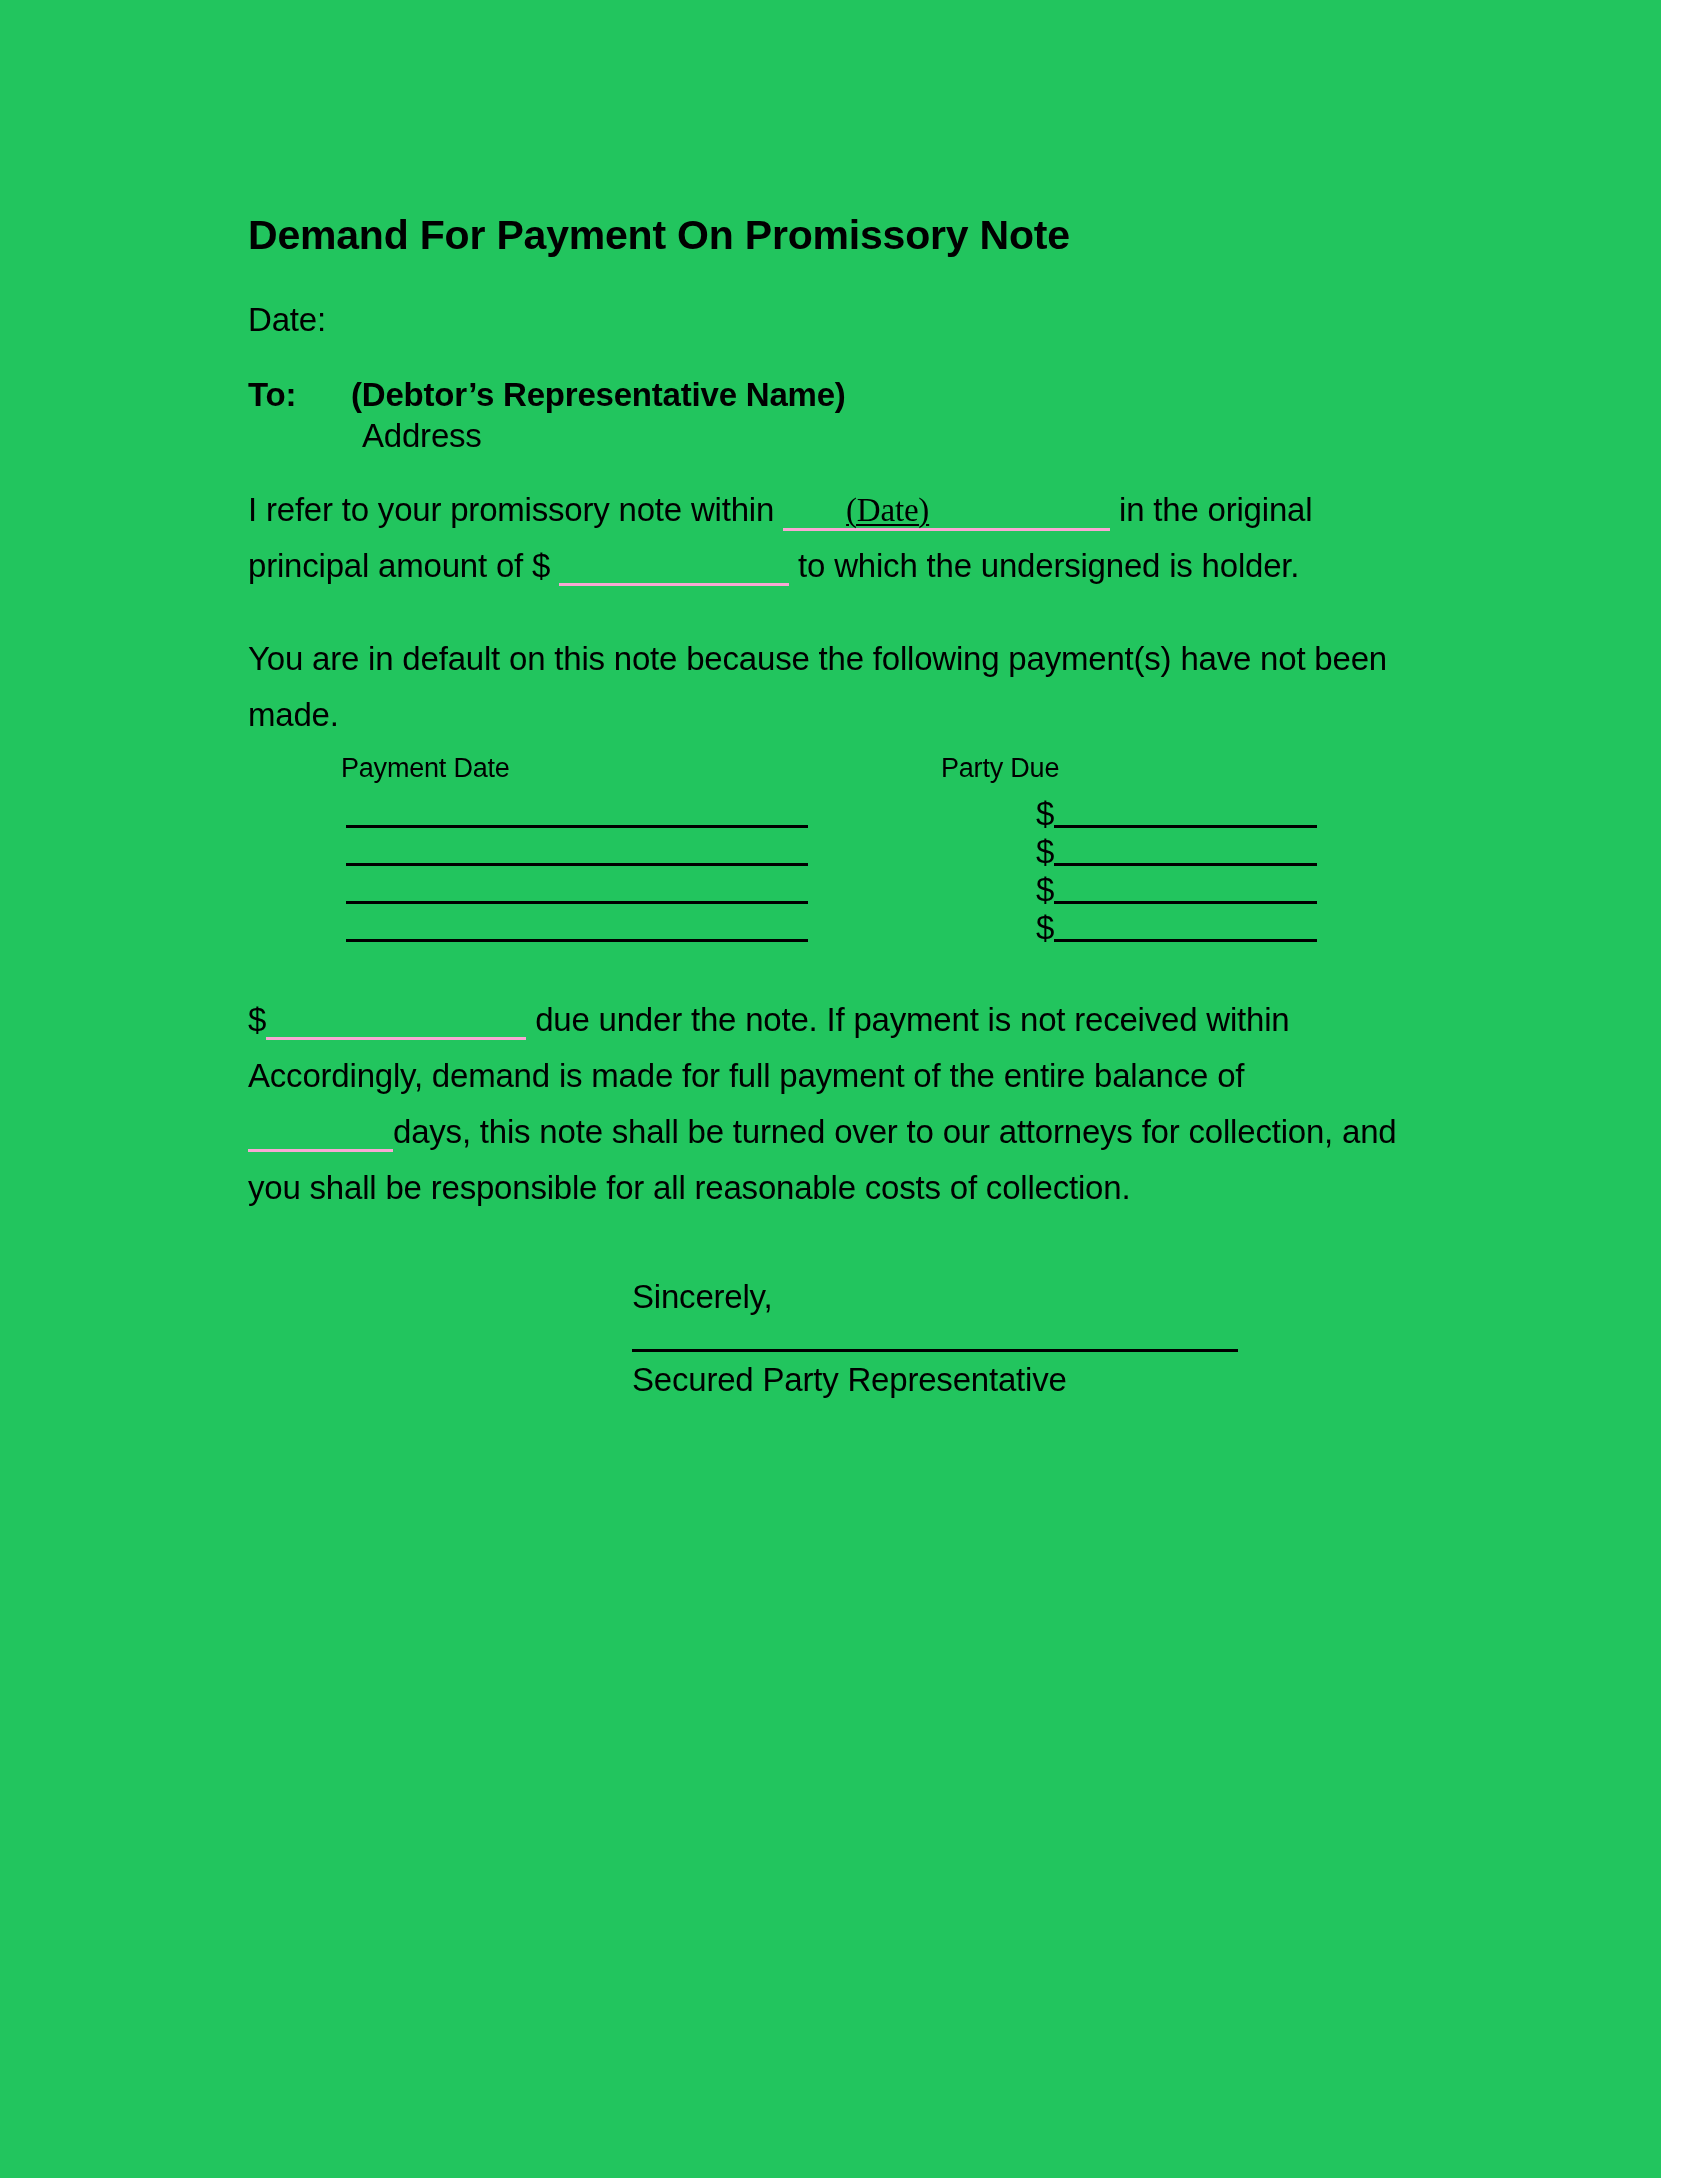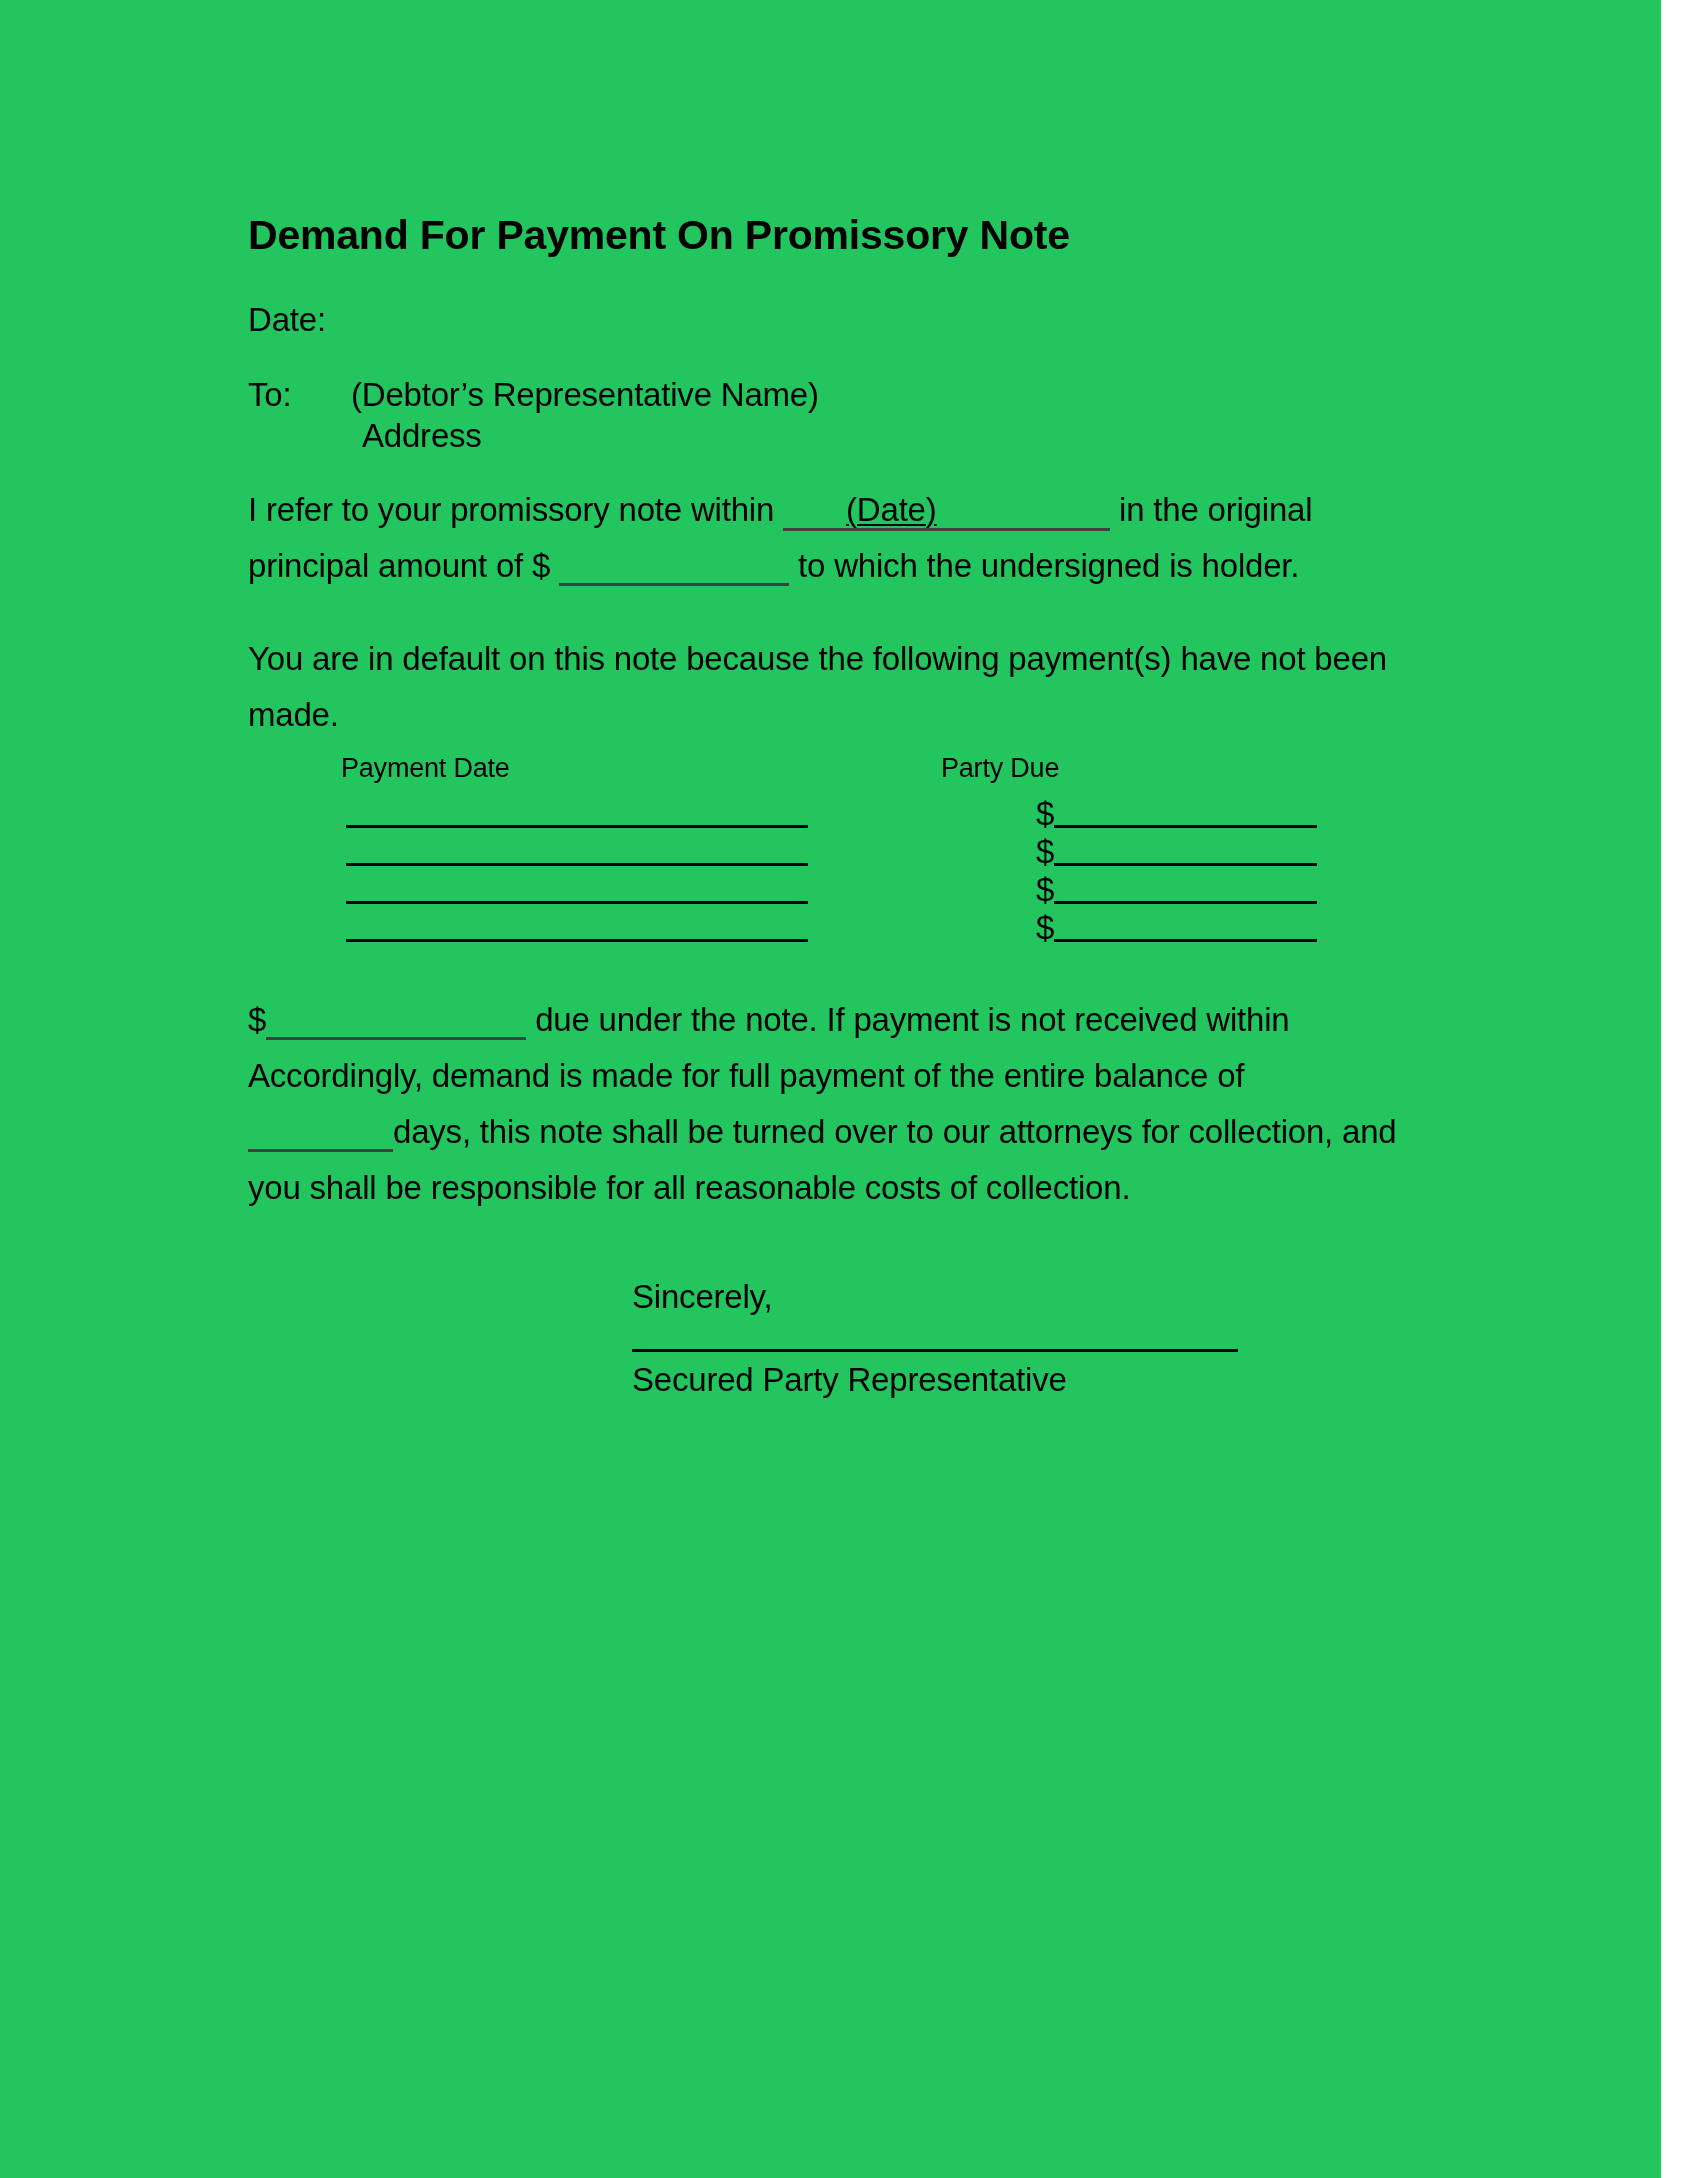--- a/index.html
+++ b/index.html
@@ -26,36 +26,37 @@
     font-size: 41px;
     font-weight: 700;
     line-height: 1.2;
   }
 
   .body-text { font-size: 33px; line-height: 1.2; }
 
   .date-label { left: 248px; top: 300px; }
 
   .to-block { left: 248px; top: 374px; font-size: 33px; line-height: 41px; }
-  .to-line { position: relative; }
+  .to-line { position: relative; font-weight: bold; }
   .to-name { position: absolute; left: 103px; top: 0; white-space: nowrap; }
   .to-address { margin-left: 114px; }
 
   .para { font-size: 33px; line-height: 56px; }
   .para .line { white-space: nowrap; }
   .para1 { left: 248px; top: 482px; }
   .para2 { left: 248px; top: 631px; }
   .para3 { left: 248px; top: 992px; }
 
   
   .blank {
     display: inline-block;
-    border-bottom: 3px solid #404040;
+    border-bottom: 3px solid #f9a8d4;
     vertical-align: -9px;
     height: 0;
+    font-family: Liberation Serif, serif;
   }
   .blank-date {
     height: auto;
     vertical-align: baseline;
     width: 264px;
     padding-left: 63px;
     line-height: 1.1;
   }
   .blank-date .inner {
     text-decoration: underline;

